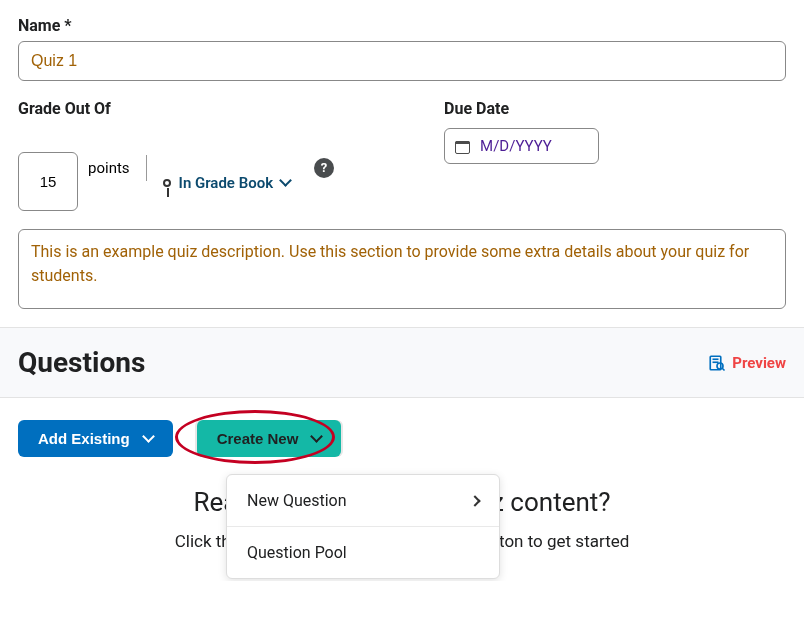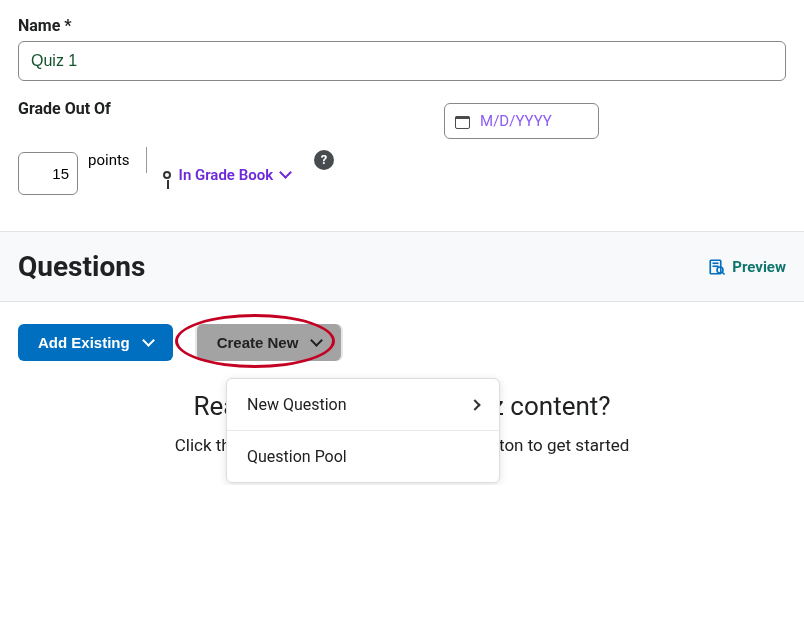--- a/index.html
+++ b/index.html
@@ -16,21 +16,21 @@
       color: #202122;
       margin-bottom: 6px;
       display: block;
     }
     .name-input, .desc-area {
       width: 100%;
       border: 1px solid #888;
       border-radius: 6px;
       padding: 10px 12px;
       font-size: 16px;
-      color: #14532d;
+      color: #a16207;
     }
     .desc-area {
       min-height: 80px;
       line-height: 1.5;
     }
     .row {
       display: flex;
       gap: 40px;
       margin-top: 18px;
       margin-bottom: 18px;
@@ -40,42 +40,42 @@
     .grade-row {
       display: flex;
       align-items: center;
       gap: 10px;
       margin-top: 4px;
     }
     .points-input {
       width: 60px;
       border: 1px solid #888;
       border-radius: 6px;
-      padding: 12px 8px;
-      font-size: 15px;
-      text-align: right;
+      padding: 20px 8px;
+      font-size: 15px;
+      text-align: center;
       margin-top: 28px;
     }
     .points-label {
       font-size: 15px;
       color: #000000;
     }
     .vdiv {
       width: 1px;
       height: 26px;
       background: #999;
       margin: 0 6px;
     }
     .gb-link {
       display: inline-flex;
       align-items: center;
       gap: 8px;
       font-size: 15px;
       font-weight: 600;
-      color: #6d28d9;
+      color: #0c4a6e;
       cursor: pointer;
       margin-top: 31px;
     }
     .help-circle {
       width: 20px; height: 20px;
       border-radius: 50%;
       background: #494c4e;
       color: #fff;
       display: inline-flex;
       align-items: center;
@@ -87,21 +87,21 @@
     }
     .due-input {
       margin-top: 4px;
       border: 1px solid #888;
       border-radius: 6px;
       padding: 8px 10px;
       display: inline-flex;
       align-items: center;
       gap: 10px;
       font-size: 15px;
-      color: #8b5cf6;
+      color: #4c1d95;
       width: 155px;
     }
     .cal-icon {
       width: 15px; height: 15px;
       position: relative;
       flex-shrink: 0;
     }
     .cal-icon::before {
       content: "";
       position: absolute;
@@ -127,21 +127,21 @@
       display: flex;
       align-items: center;
       justify-content: space-between;
     }
     .questions-title {
       font-size: 28px;
       font-weight: 700;
       color: #202122;
     }
     .preview-link {
-      color: #0f766e;
+      color: #ef4444;
       font-weight: 700;
       font-size: 15px;
       display: inline-flex;
       gap: 6px;
       cursor: pointer;
     }
 
     .buttons-row {
       display: flex;
       gap: 22px;
@@ -154,21 +154,21 @@
       gap: 14px;
       padding: 10px 20px;
       border-radius: 6px;
       font-size: 15px;
       font-weight: 700;
       cursor: pointer;
       border: none;
       justify-content: flex-end;
     }
     .btn-primary { background: #006fbf; color: #fff; }
-    .btn-secondary { background: #a3a3a3; color: #202122; }
+    .btn-secondary { background: #14b8a6; color: #202122; }
 
     .create-wrap {
       position: relative;
       background: #e7e7e7;
       border-radius: 6px;
       padding: 0 2px;
     }
     .oval-highlight {
       position: absolute;
       left: -20px;
@@ -287,27 +287,29 @@
         <span class="gb-link">
           <span class="key-icon"></span>
           <span>In Grade Book</span>
           <span class="chevron-down"></span>
         </span>
         <span class="help-circle">?</span>
       </div>
     </div>
 
     <div class="col due-col">
+      <label class="field-label">Due Date</label>
       <div class="due-input">
         <span class="cal-icon"></span>
         <span>M/D/YYYY</span>
       </div>
     </div>
   </div>
 
+  <div class="desc-area">This is an example quiz description. Use this section to provide some extra details about your quiz for students.</div>
 </div>
 
 <div class="questions-bar">
   <div class="questions-title">Questions</div>
   <div class="preview-link">
     <svg width="18" height="18" viewBox="0 0 24 24" fill="none" stroke="#006fbf" stroke-width="2.2">
       <rect x="3" y="3" width="14" height="18" rx="1"></rect>
       <line x1="6" y1="7" x2="14" y2="7"></line>
       <line x1="6" y1="11" x2="14" y2="11"></line>
       <circle cx="16" cy="16" r="4"></circle>

